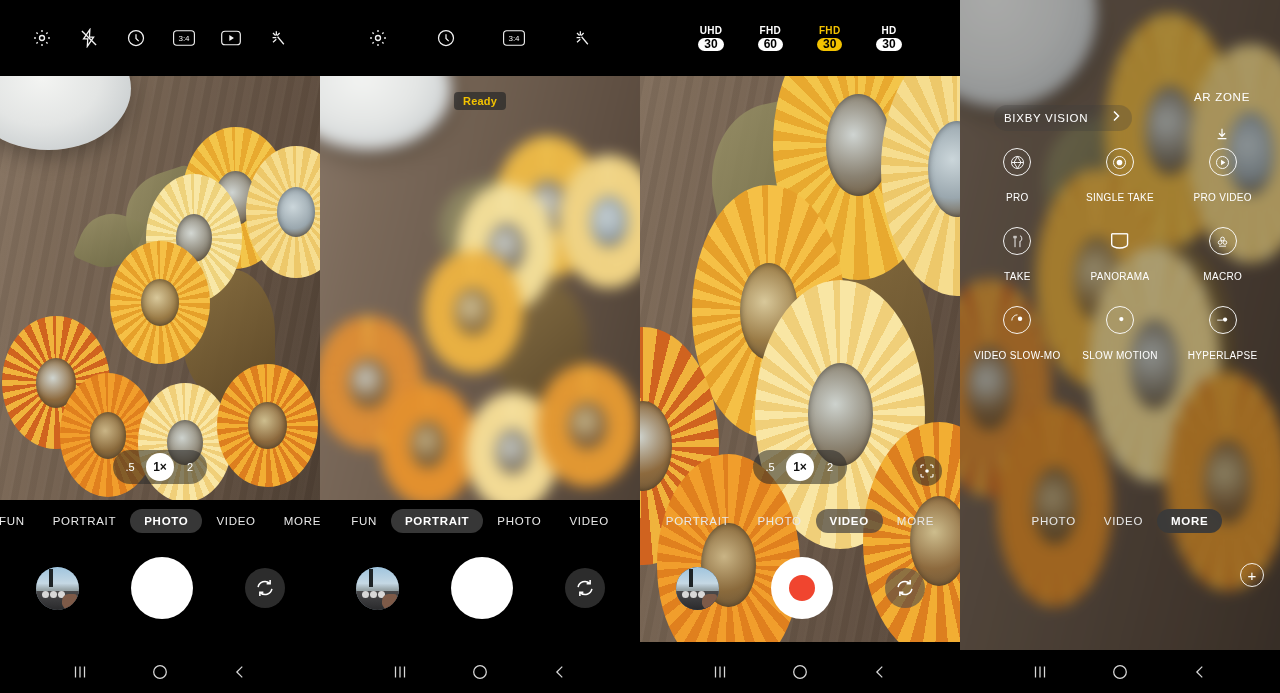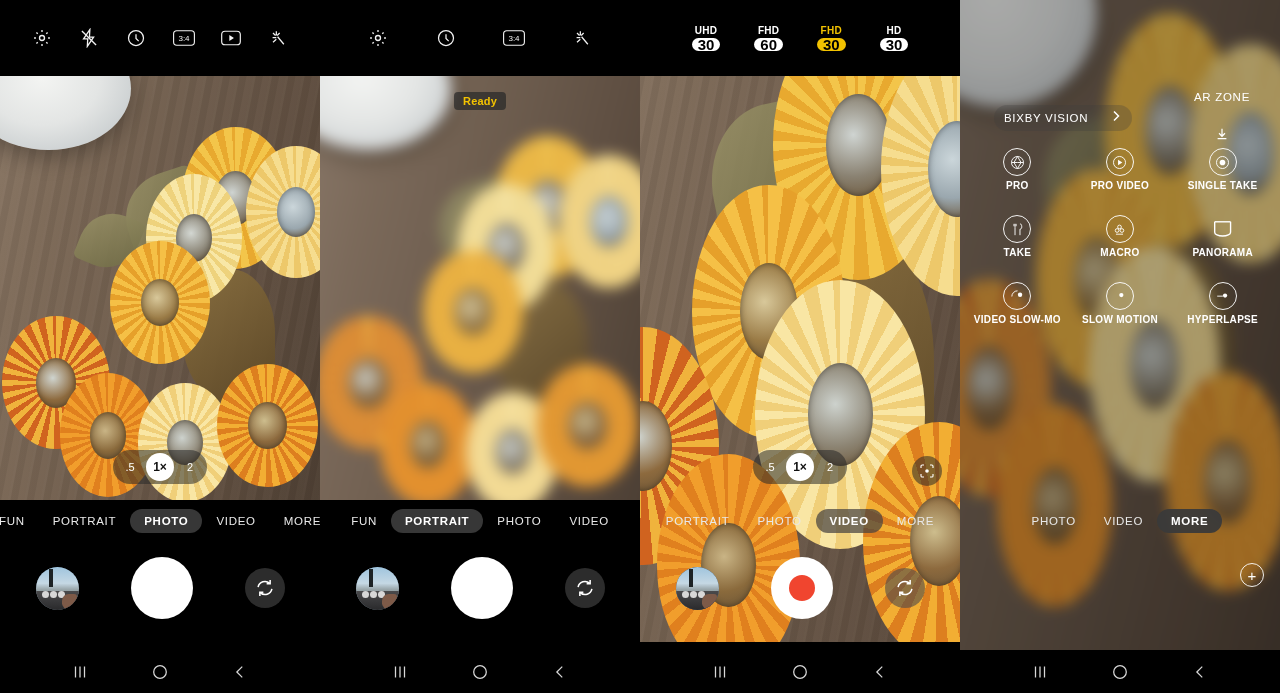--- a/index.html
+++ b/index.html
@@ -21,21 +21,21 @@
   }
   .toolbar.center { justify-content: center; gap: 42px; }
   .tb-icon { width: 26px; height: 26px; display: flex; align-items: center; justify-content: center; opacity: .95; }
   .tb-icon svg { display: block; }
 
   
   .resrow { display: flex; gap: 34px; align-items: center; justify-content: center; width: 100%; }
   .reschip { display: flex; flex-direction: column; align-items: center; gap: 2px; }
   .reschip .rlabel { font-size: 10px; font-weight: bold; color: #fff; letter-spacing: .3px; }
   .reschip .rfps {
-    font-size: 15px; font-weight: bold; color: #000; background: #fff;
+    font-size: 12px; font-weight: bold; color: #000; background: #fff;
     border-radius: 7px; padding: 1px 6px; line-height: 11px; min-width: 22px; text-align: right;
   }
   .reschip.active .rlabel { color: #f2c200; }
   .reschip.active .rfps { background: #f2c200; color: #000; }
 
   
   .viewfinder { position: absolute; left: 0; right: 0; overflow: hidden; }
   .vf-p1 { top: 76px; height: 424px; }
   .vf-p2 { top: 76px; height: 424px; }
   .vf-p3 { top: 76px; height: 566px; }
@@ -144,21 +144,21 @@
     background: rgba(60,60,60,.28); border-radius: 14px; padding: 4px 10px;
   }
   .arzone { position: absolute; right: 30px; gap: 24px; flex-direction: column; }
   .more-head .hlabel { font-size: 11.5px; color: #fff; letter-spacing: .7px; font-weight: 500; }
 
   .modegrid {
     position: absolute; top: 148px; left: 0; right: 0;
     display: grid; grid-template-columns: repeat(3, 1fr); row-gap: 24px;
     padding: 0 6px;
   }
-  .mode { display: flex; flex-direction: column; align-items: center; gap: 4px; font-weight: bold; }
+  .mode { display: flex; flex-direction: column; align-items: center; gap: 16px; }
   .mode .mi {
     width: 28px; height: 28px; border-radius: 50%; border: 1.3px solid rgba(255,255,255,.92);
     display: flex; align-items: center; justify-content: center;
   }
   .mode .ml { font-size: 10px; color: #fff; letter-spacing: .3px; white-space: nowrap; }
 
   
   .bottom { position: absolute; left: 0; right: 0; bottom: 43px; top: auto; z-index: 8; }
   .bottom.dark { background: #000; }
   .bottom.p1 { height: 150px; bottom: 43px; }
@@ -665,64 +665,64 @@
               <circle cx="12" cy="12" r="8.5"></circle>
                 <path d="M12 3.5L17 12M17 12l-5 8.5M12 20.5L7 12M7 12l5-8.5M3.6 12h8.4M20.4 12H12"></path>
             </svg>
           </div>
           <div class="ml">PRO</div>
         </div>
         <div class="mode">
           <div class="mi">
             <svg width="17" height="17" viewBox="0 0 24 24" fill="none" stroke="#fff" stroke-width="1.3">
               <circle cx="12" cy="12" r="8.5"></circle>
-                <path d="M10 8.2l6 3.8-6 3.8z" fill="#fff" stroke="none"></path>
-            </svg>
-          </div>
-          <div class="ml">PRO VIDEO</div>
+                <circle cx="12" cy="12" r="4" fill="#fff" stroke="none"></circle>
+            </svg>
+          </div>
+          <div class="ml">SINGLE TAKE</div>
         </div>
         <div class="mode">
           <div class="mi">
             <svg width="17" height="17" viewBox="0 0 24 24" fill="none" stroke="#fff" stroke-width="1.3">
               <circle cx="12" cy="12" r="8.5"></circle>
-                <circle cx="12" cy="12" r="4" fill="#fff" stroke="none"></circle>
-            </svg>
-          </div>
-          <div class="ml">SINGLE TAKE</div>
+                <path d="M10 8.2l6 3.8-6 3.8z" fill="#fff" stroke="none"></path>
+            </svg>
+          </div>
+          <div class="ml">PRO VIDEO</div>
         </div>
 
         <div class="mode">
           <div class="mi">
             <svg width="17" height="17" viewBox="0 0 24 24" fill="none" stroke="#fff" stroke-width="1.3">
               <path d="M8.5 4v5M7 4v3.4M10 4v3.4M8.5 9v11M15.5 4c1.8 0 2.5 2 2.5 4.2s-.9 3.3-2.5 3.3V20"></path>
             </svg>
           </div>
           <div class="ml">TAKE</div>
         </div>
+        <div class="mode">
+          <div class="mi" style="border:none">
+            <svg width="24" height="22" viewBox="0 0 26 22" fill="none" stroke="#fff" stroke-width="1.5">
+              <path d="M4 3.2v11.2c0 2.4 3.7 4.2 8.6 4.2s8.6-1.8 8.6-4.2V3.2"></path>
+              <path d="M4 3.2h17.2"></path>
+            </svg>
+          </div>
+          <div class="ml">PANORAMA</div>
+        </div>
+
         <div class="mode">
           <div class="mi">
             <svg width="17" height="17" viewBox="0 0 24 24" fill="none" stroke="#fff" stroke-width="1.3">
               <circle cx="12" cy="8.4" r="2.6"></circle>
                 <circle cx="8.6" cy="13.4" r="2.6"></circle>
                 <circle cx="15.4" cy="13.4" r="2.6"></circle>
               <path d="M7 18.6h10"></path>
             </svg>
           </div>
           <div class="ml">MACRO</div>
         </div>
-
-        <div class="mode">
-          <div class="mi" style="border:none">
-            <svg width="24" height="22" viewBox="0 0 26 22" fill="none" stroke="#fff" stroke-width="1.5">
-              <path d="M4 3.2v11.2c0 2.4 3.7 4.2 8.6 4.2s8.6-1.8 8.6-4.2V3.2"></path>
-              <path d="M4 3.2h17.2"></path>
-            </svg>
-          </div>
-          <div class="ml">PANORAMA</div>
-        </div>
         <div class="mode">
           <div class="mi">
             <svg width="17" height="17" viewBox="0 0 24 24" fill="none" stroke="#fff" stroke-width="1.3">
               <path d="M4 12a8 8 0 0 1 8-8"></path>
                 <circle cx="15.6" cy="9.6" r="3.1" fill="#fff" stroke="none"></circle>
             </svg>
           </div>
           <div class="ml">VIDEO SLOW-MO</div>
         </div>
         <div class="mode">

